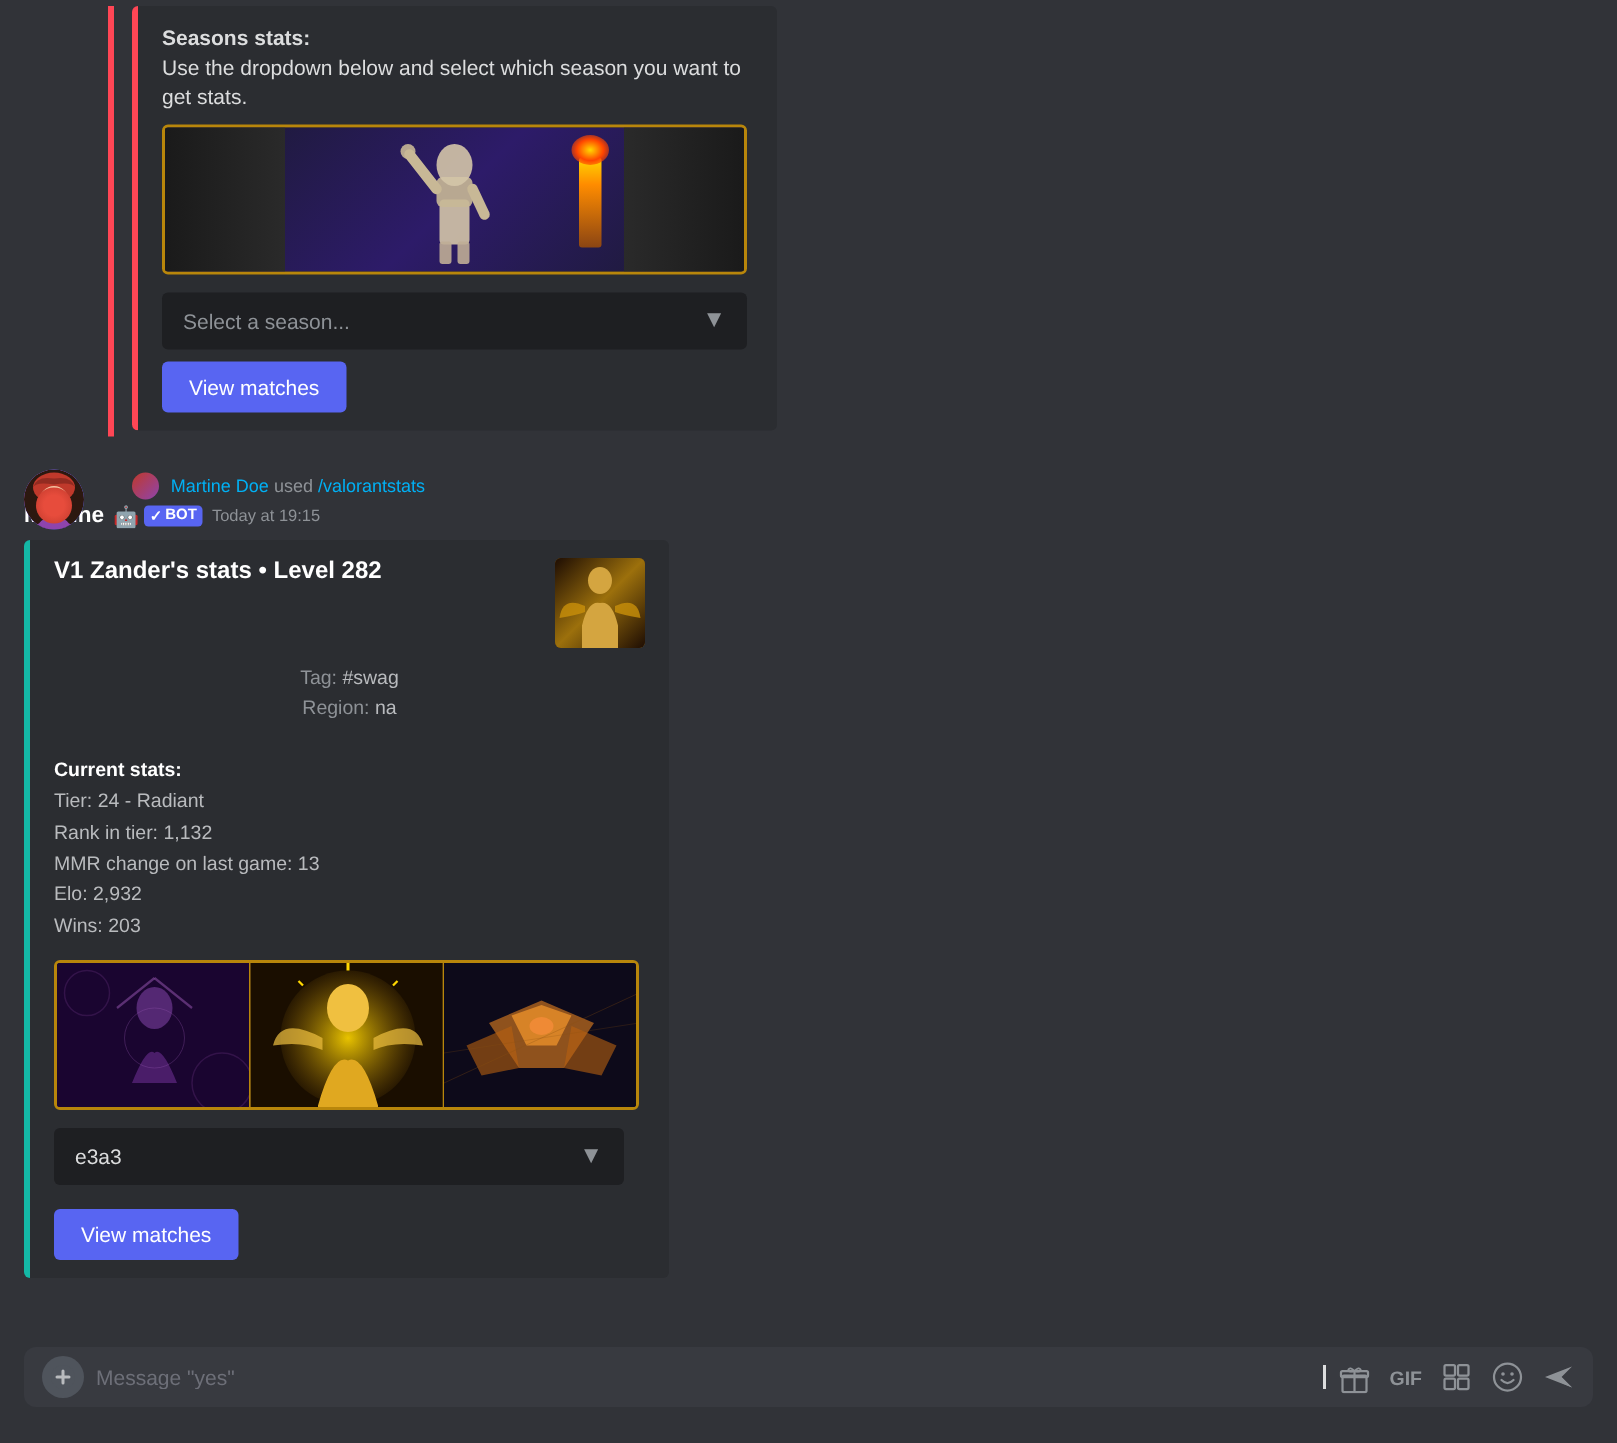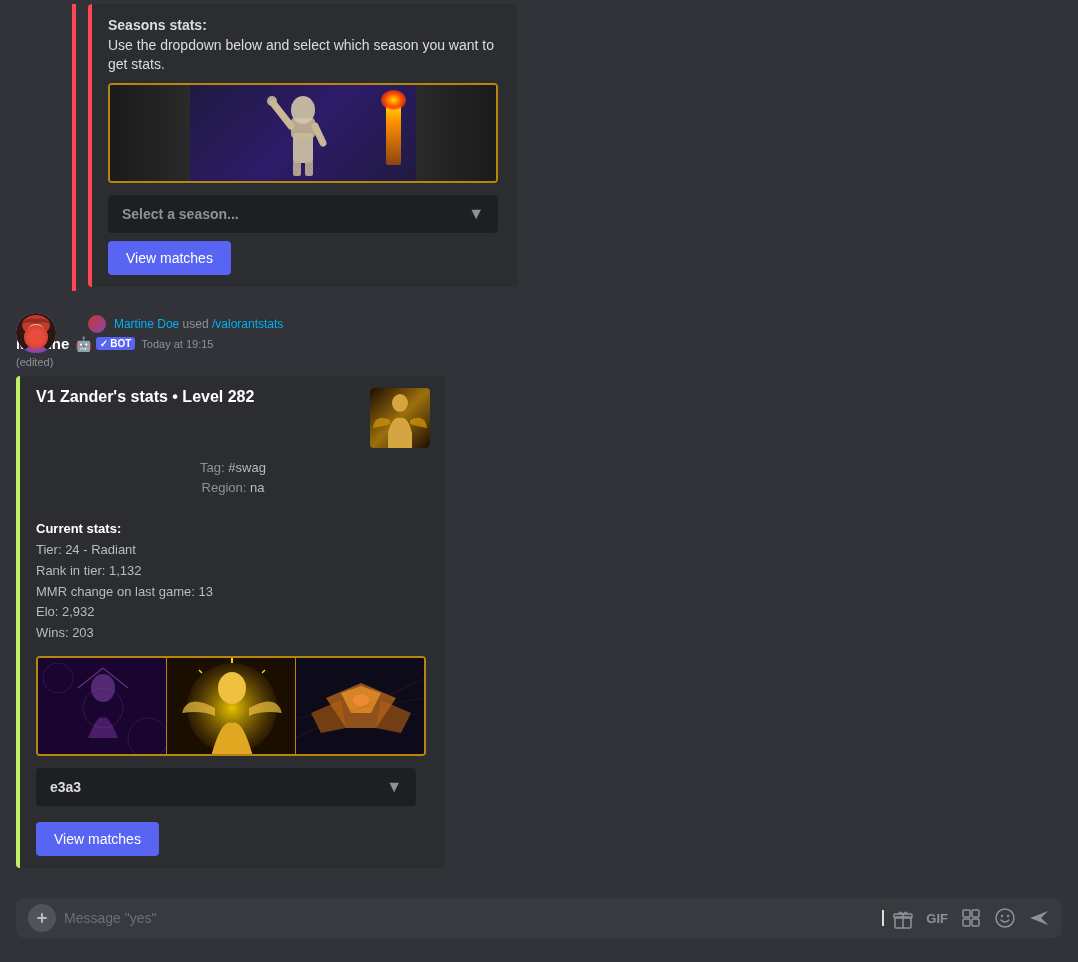--- a/index.html
+++ b/index.html
@@ -203,21 +203,20 @@
       background: #1e1f22;
       border-radius: 4px;
       color: #8e9297;
       padding: 10px 14px;
       font-size: 14px;
       cursor: pointer;
       display: flex;
       align-items: center;
       justify-content: space-between;
       margin-bottom: 8px;
-      font-weight: bold;
     }
 
     .season-select-display.selected {
       color: #dcddde;
     }
 
     .chevron {
       color: #8e9297;
       font-size: 16px;
     }
@@ -524,23 +523,22 @@
 
           <span style="display:inline-flex;align-items:center;gap:3px;">
             <span style="font-size:14px;">🤖</span>
             <span class="bot-tag">
               <span class="verified-icon">✓</span>
               <span>BOT</span>
             </span>
           </span>
           <span class="timestamp">Today at 19:15</span>
         </div>
-        <div class="edited">(edited)</div>
-
-        <div class="stats-embed" style="border-left: 4px solid #bef264;">
+
+        <div class="stats-embed" style="border-left: 4px solid #14b8a6;">
           <div class="stats-header">
             <div>
               <div class="stats-title">V1 Zander's stats • Level 282</div>
             </div>
 
             <div class="player-thumbnail">
               <svg width="60" height="60" viewBox="0 0 60 60">
 
                 <rect width="60" height="60" fill="#2c1810"></rect>
                 <rect width="60" height="60" fill="url(#goldGrad)" opacity="0.8"></rect>

